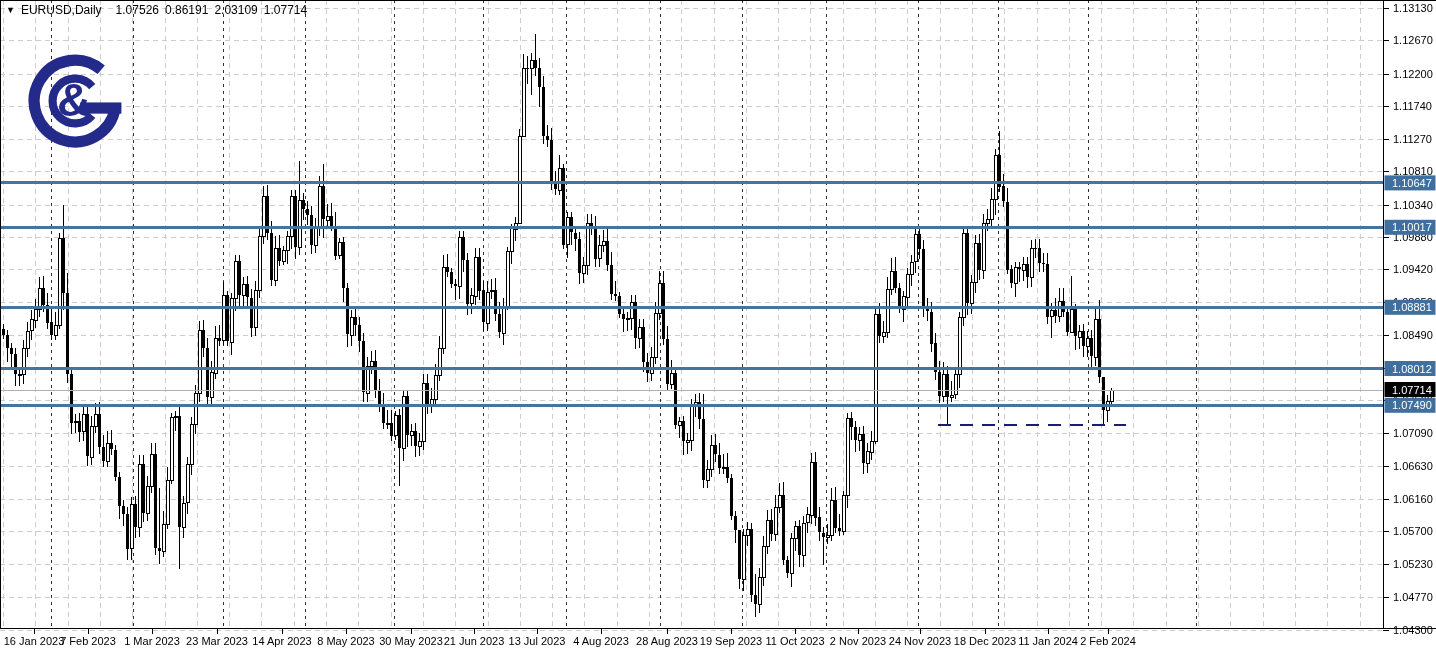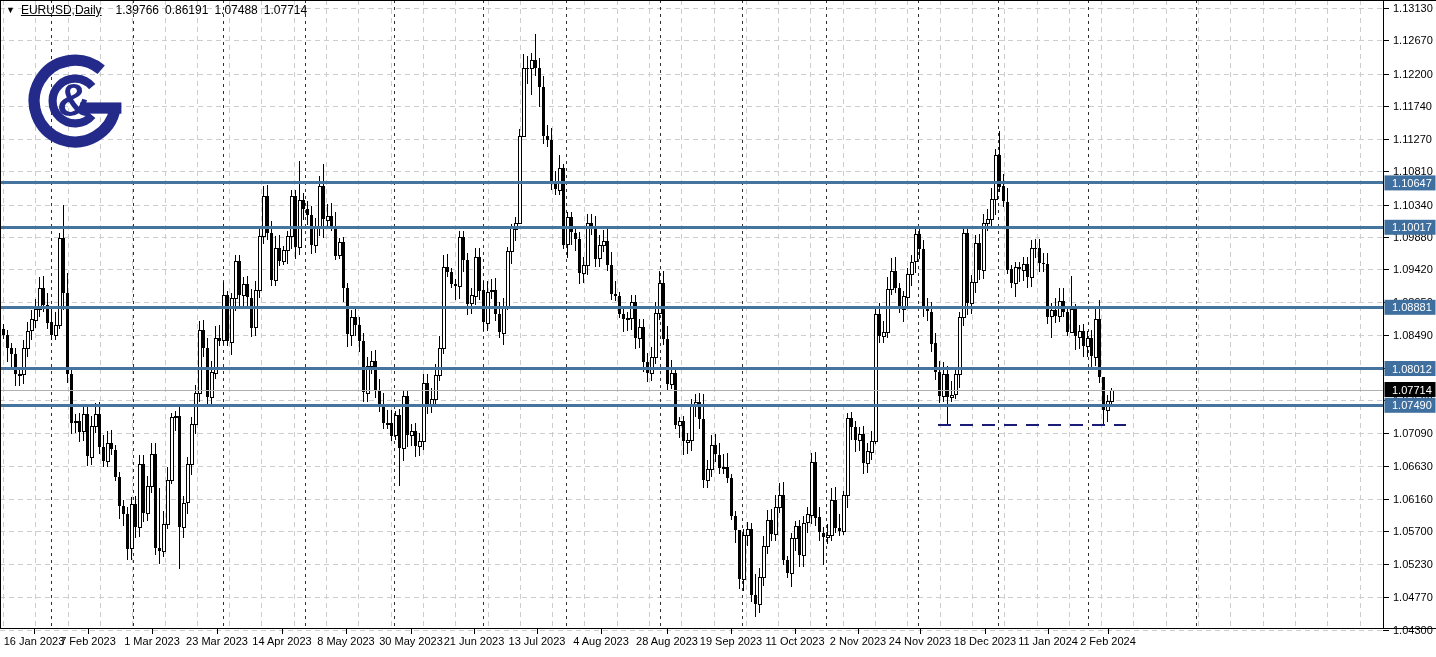--- a/index.html
+++ b/index.html
@@ -3,21 +3,21 @@
 <meta charset="utf-8">
 <style>
   html,body{margin:0;padding:0;background:#ffffff;}
   #stage{position:relative;width:1436px;height:657px;background:#fff;overflow:hidden;
          font-family:"Liberation Sans",sans-serif;}
   #plot{position:absolute;left:0;top:0;}
   svg text{font-family:"Liberation Sans",sans-serif;font-size:11px;fill:#000;}
   #quote-line{position:absolute;left:6px;top:3px;display:flex;align-items:center;
               font-size:12px;color:#000;white-space:pre;z-index:5;}
   #quote-line .tri{font-size:9px;margin-right:6px;line-height:1;}
-  #quote-line .sym{margin-right:14px;text-decoration:underline;}
+  #quote-line .sym{margin-right:14px;}
   #quote-line .v{margin-right:6px;}
   #logo{position:absolute;left:24px;top:50px;z-index:4;}
 </style>
 </head>
 <body>
 
 <div id="stage">
 
   <svg id="plot" width="1436" height="657">
       <line x1="0" y1="8.5" x2="1383" y2="8.5" stroke="#cdcdcd" stroke-width="1" shape-rendering="crispEdges" stroke-dasharray="5 4"></line>
@@ -752,23 +752,23 @@
       <text x="985" y="645" text-anchor="middle">18 Dec 2023</text>
       <line x1="1048.5" y1="629" x2="1048.5" y2="634" stroke="#000000" stroke-width="1" shape-rendering="crispEdges"></line>
       <text x="1048" y="645" text-anchor="middle">11 Jan 2024</text>
       <line x1="1108.5" y1="629" x2="1108.5" y2="634" stroke="#000000" stroke-width="1" shape-rendering="crispEdges"></line>
       <text x="1108" y="645" text-anchor="middle">2 Feb 2024</text>
     </svg>
 
   <div id="quote-line">
     <span class="tri">▼</span>
     <span class="sym">EURUSD,Daily</span>
-    <span class="v">1.39766</span>
+    <span class="v">1.07526</span>
     <span class="v">0.86191</span>
-    <span class="v">1.07488</span>
+    <span class="v">2.03109</span>
     <span class="v">1.07714</span>
   </div>
 
   <svg id="logo" width="102" height="102" viewBox="0 0 100 100">
     <g stroke="#232a8a" fill="none">
       <path d="M 75.7 19.4 A 40 40 0 1 0 89.4 56.9" stroke-width="11"></path>
       <path d="M 66.9 35.9 A 22 22 0 1 0 66.9 64.1" stroke-width="8"></path>
       <rect x="55" y="51.4" width="40.5" height="11" fill="#232a8a" stroke="none"></rect>
     </g>
     <text x="49" y="65" text-anchor="middle" style="font-size:46px;font-weight:bold;fill:#232a8a;">&amp;</text>

